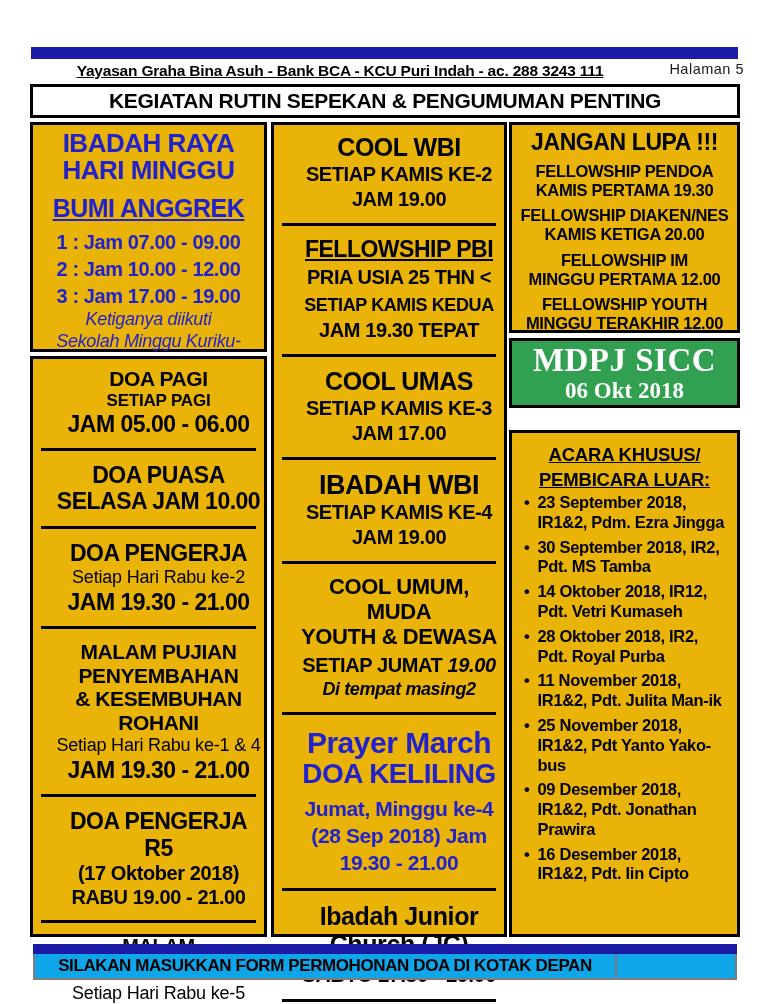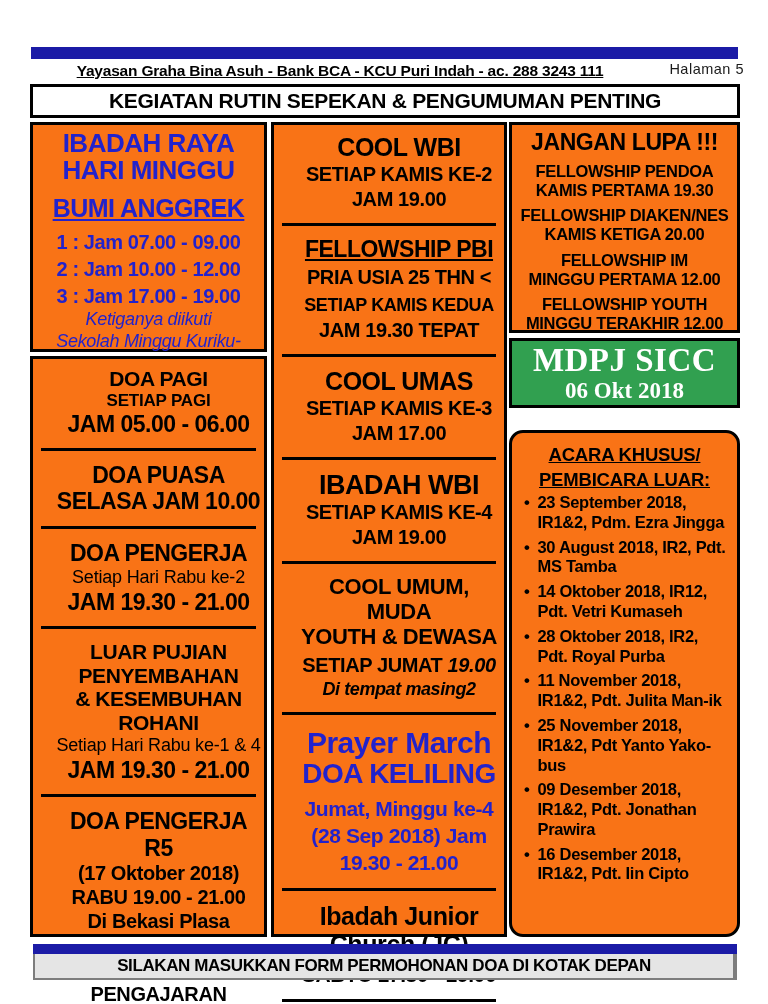--- a/index.html
+++ b/index.html
@@ -13,21 +13,21 @@
     position:absolute; left:40px; top:62px; width:600px; text-align:center;
     font-weight:bold; font-size:15.5px; text-decoration:underline; letter-spacing:-0.2px;
   }
   .page-num { position:absolute; right:24px; top:61px; font-size:14.5px; color:#1a1a1a; letter-spacing:0.5px; }
   .title-box {
     position:absolute; left:30px; top:84px; width:710px; height:34px; border:3px solid #000;
     box-sizing:border-box; display:flex; align-items:center; justify-content:center;
     font-weight:bold; font-size:21px; letter-spacing:-0.3px;
   }
   
-  .box { position:absolute; border:3px solid #000; box-sizing:border-box; background:#f97316; text-align:center; }
+  .box { position:absolute; border:3px solid #000; box-sizing:border-box; background:#eab308; text-align:center; }
   .rule { border-top:3px solid #000; margin:5px 8px; }
   .sec { padding:6px 3px;margin-left:20px; }
   .blue { color:#2222cc; }
   
   #box-ibadah { left:30px; top:122px; width:237px; height:230px; padding-top:5px; }
   .ib-title { font-size:26px; font-weight:bold; line-height:1.05; letter-spacing:-0.5px; }
   .ib-loc { font-size:25px; font-weight:bold; text-decoration:underline; margin-top:9px; letter-spacing:-0.5px; }
   .ib-time { font-size:20px; font-weight:bold; line-height:1.3; letter-spacing:-0.4px; margin-top:1px; }
   .ib-note { font-size:18px; font-style:italic; line-height:1.22; letter-spacing:-0.3px; }
   .ib-times { margin-top:6px; }
@@ -51,30 +51,30 @@
   #box-jangan { left:509px; top:122px; width:231px; height:211px; padding-top:4px; }
   .jl-title { font-size:23px; font-weight:bold; letter-spacing:-0.4px; margin-bottom:3px; }
   .jl-item { font-size:16.5px; font-weight:bold; line-height:1.16; letter-spacing:-0.3px; margin-top:6px; }
   #box-mdpj {
     left:509px; top:338px; width:231px; height:70px; background:#31a050; color:#fff;
     font-family:"Liberation Serif","DejaVu Serif",serif; display:flex; flex-direction:column;
     justify-content:center; align-items:center;
   }
   .mdpj-title { font-size:33px; font-weight:bold; line-height:1.05; letter-spacing:0.5px; }
   .mdpj-date { font-size:23px; font-weight:bold; line-height:1.1; }
-  #box-acara { left:509px; top:430px; width:231px; height:507px; padding-top:10px;border-radius:14px; }
+  #box-acara { left:509px; top:430px; width:231px; height:507px; padding-top:10px; }
   .ak-head { font-size:18.5px; font-weight:bold; line-height:1.35; text-decoration:underline; letter-spacing:-0.2px; }
   .ak-list { margin-top:0; padding:0 6px 0 12px; }
   .ak-item { display:flex; gap:8px; text-align:left; font-size:16.5px; font-weight:bold; line-height:1.2; letter-spacing:-0.3px; margin-bottom:5px; }
   .ak-item::before { content:"•"; font-size:16.5px; line-height:1.2; }
   
   .bottombar { position:absolute; left:33px; top:944px; width:704px; height:10px; background:#1b1ba6; }
   .footer-box {
     position:absolute; left:33px; top:954px; width:704px; height:26px; box-sizing:border-box;
-    border:2px solid #7d7d7d; border-top:none; display:flex; background:#e5e5e5;flex-direction:column;
+    border:2px solid #7d7d7d; border-top:none; display:flex; background:#0ea5e9;
   }
   .footer-cell-text {
     flex:1; border-right:2px solid #7d7d7d; display:flex; align-items:center; justify-content:center;
     font-weight:bold; font-size:17px; letter-spacing:-0.4px;
   }
   .footer-cell-empty { width:118px; }
 </style>
 </head>
 <body>
 
@@ -111,33 +111,32 @@
       <div class="t23">SELASA JAM 10.00</div>
     </div>
     <div class="rule"></div>
     <div class="sec">
       <div class="t23">DOA PENGERJA</div>
       <div class="sub18">Setiap Hari Rabu ke-2</div>
       <div class="t23">JAM 19.30 - 21.00</div>
     </div>
     <div class="rule"></div>
     <div class="sec">
-      <div class="t21">LUAR PUJIAN</div>
+      <div class="t21">MALAM PUJIAN</div>
       <div class="t21">PENYEMBAHAN</div>
       <div class="t21">&amp; KESEMBUHAN</div>
       <div class="t21">ROHANI</div>
       <div class="sub18">Setiap Hari Rabu ke-1 &amp; 4</div>
       <div class="t23">JAM 19.30 - 21.00</div>
     </div>
     <div class="rule"></div>
     <div class="sec">
       <div class="t23">DOA PENGERJA R5</div>
       <div class="t20">(17 Oktober 2018)</div>
       <div class="t20">RABU 19.00 - 21.00</div>
-      <div class="t20">Di Bekasi Plasa</div>
     </div>
     <div class="rule"></div>
     <div class="sec">
       <div class="t20">MALAM PENGAJARAN</div>
       <div class="sub18">Setiap Hari Rabu ke-5</div>
 
     </div>
   </div>
 
   <div class="box" id="box-mid">
@@ -214,21 +213,21 @@
   <div class="box" id="box-mdpj">
     <div class="mdpj-title">MDPJ SICC</div>
     <div class="mdpj-date">06 Okt 2018</div>
   </div>
 
   <div class="box" id="box-acara">
     <div class="ak-head">ACARA KHUSUS/</div>
     <div class="ak-head">PEMBICARA LUAR:</div>
     <div class="ak-list">
       <div class="ak-item">23 September 2018, IR1&amp;2, Pdm. Ezra Jingga</div>
-      <div class="ak-item">30 August 2018, IR2, Pdt. MS Tamba</div>
+      <div class="ak-item">30 September 2018, IR2, Pdt. MS Tamba</div>
       <div class="ak-item">14 Oktober 2018, IR12, Pdt. Vetri Kumaseh</div>
       <div class="ak-item">28 Oktober 2018, IR2, Pdt. Royal Purba</div>
       <div class="ak-item">11 November 2018, IR1&amp;2, Pdt. Julita Man-ik</div>
       <div class="ak-item">25 November 2018, IR1&amp;2, Pdt Yanto Yako-bus</div>
       <div class="ak-item">09 Desember 2018, IR1&amp;2, Pdt. Jonathan Prawira</div>
       <div class="ak-item">16 Desember 2018, IR1&amp;2, Pdt. Iin Cipto</div>
     </div>
   </div>
 
   <div class="bottombar"></div>

